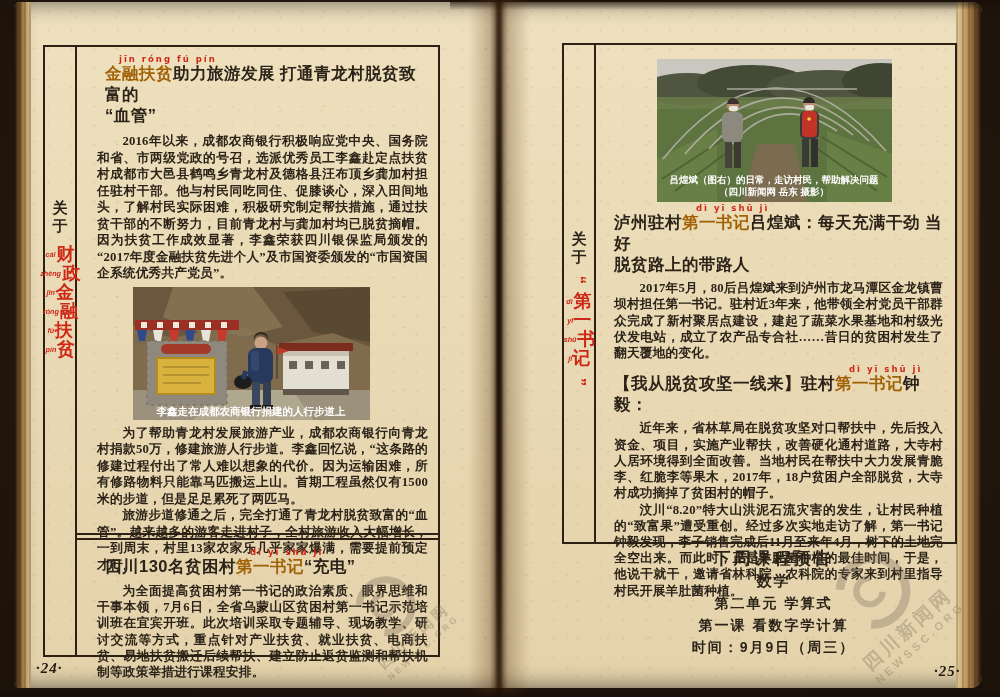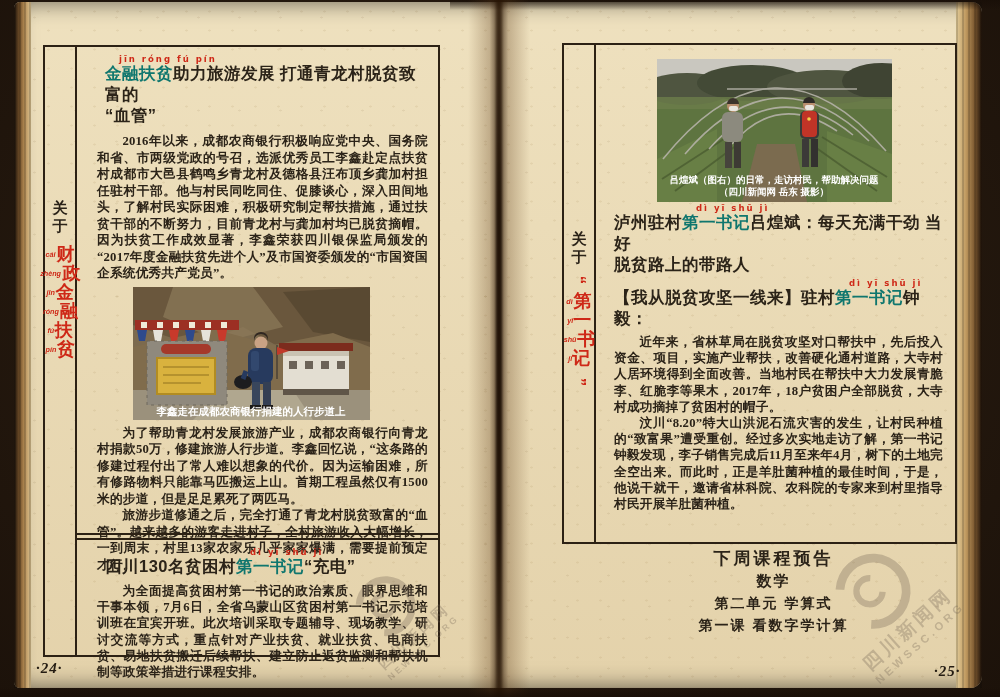--- a/index.html
+++ b/index.html
@@ -47,21 +47,21 @@
   .side-col{position:absolute;left:0;top:0;bottom:0;width:30px;border-right:2px solid #2c2114;
     display:flex;flex-direction:column;align-items:center;}
   .side-col .kw{font-weight:700;font-size:15px;color:#2b2318;line-height:18px;}
   .side-unit{display:flex;flex-direction:row;align-items:center;line-height:1;}
   .side-unit .py{font-size:8px;font-weight:700;color:#ce2817;letter-spacing:0;transform:scale(.9);}
   .side-unit .ch{font-size:18px;font-weight:700;color:#ce2817;line-height:19px;}
   .side-quote{font-size:17px;font-weight:700;color:#ce2817;transform:rotate(90deg);height:12px;line-height:12px;}
   .content{position:absolute;left:32px;top:0;right:0;}
   
   .headline{font:700 16.5px/21px "Liberation Sans", sans-serif;color:#2b2318;letter-spacing:.5px;}
-  .headline .red{color:#0f766e;}
+  .headline .red{color:#a16207;}
   .rb{position:relative;display:inline-block;}
   .rb .py{position:absolute;top:-9px;left:14px;font:700 8.5px "DejaVu Sans", sans-serif;
     color:#ce2817;letter-spacing:2px;white-space:nowrap;}
   p.body{margin:0;text-align:justify;font:700 12.7px/16.5px "Liberation Serif", serif;
     color:#2b2318;text-indent:2em;letter-spacing:.2px;}
   .sep{position:absolute;left:32px;right:0;top:486px;height:3px;
     border-top:2px solid #2c2114;border-bottom:2px solid #2c2114;}
   .pagenum{position:absolute;font:italic 700 15px "Liberation Serif", serif;color:#241c12;letter-spacing:1px;}
   
   .photo{display:block;}
@@ -263,34 +263,36 @@
       <rect x="145" y="80" width="7" height="28" fill="#3c3a38"></rect>
       <rect x="154" y="80" width="7" height="28" fill="#33312f"></rect>
       <text x="117" y="124" text-anchor="middle" font-size="9.5" font-weight="bold" fill="#ffffff">吕煌斌（图右）的日常，走访村民，帮助解决问题</text>
       <text x="117" y="136" text-anchor="middle" font-size="9.5" font-weight="bold" fill="#ffffff">（四川新闻网  岳东  摄影）</text>
     </svg>
 
     <div class="headline" style="margin-top:10px;">
       <span>泸州驻村</span><span class="rb"><i class="py">dì yī shū jì</i><span class="red">第一书记</span></span><span>吕煌斌：每天充满干劲  当好</span>
       <div>脱贫路上的带路人</div>
     </div>
+    <p class="body" style="margin-top:5px;line-height:16.3px;">2017年5月，80后吕煌斌来到泸州市龙马潭区金龙镇曹坝村担任第一书记。驻村近3年来，他带领全村党员干部群众完成了新村聚居点建设，建起了蔬菜水果基地和村级光伏发电站，成立了农产品专合社……昔日的贫困村发生了翻天覆地的变化。</p>
 
     <div class="headline" style="margin-top:12px;">
       <span>【我从脱贫攻坚一线来】驻村</span><span class="rb"><i class="py">dì yī shū jì</i><span class="red">第一书记</span></span><span>钟毅：</span>
     </div>
     <p class="body" style="margin-top:5px;line-height:16.2px;">近年来，省林草局在脱贫攻坚对口帮扶中，先后投入资金、项目，实施产业帮扶，改善硬化通村道路，大寺村人居环境得到全面改善。当地村民在帮扶中大力发展青脆李、红脆李等果木，2017年，18户贫困户全部脱贫，大寺村成功摘掉了贫困村的帽子。</p>
     <p class="body" style="line-height:16.2px;">汶川“8.20”特大山洪泥石流灾害的发生，让村民种植的“致富果”遭受重创。经过多次实地走访了解，第一书记钟毅发现，李子销售完成后11月至来年4月，树下的土地完全空出来。而此时，正是羊肚菌种植的最佳时间，于是，他说干就干，邀请省林科院、农科院的专家来到村里指导村民开展羊肚菌种植。</p>
   </div>
 </div>
 
 <div class="preview">
   <div class="pv-title">下周课程预告</div>
   <div class="pv-line" style="font-size:15px;">数学</div>
   <div class="pv-line">第二单元  学算式</div>
   <div class="pv-line">第一课  看数字学计算</div>
+  <div class="pv-line">时间：9月9日（周三）</div>
 </div>
 
 <div class="pagenum" style="left:934px;top:663px;text-align:center;">·25·</div>
 
 <div class="wm" style="left:350px;top:572px;">
   <div class="swirl"></div>
   <div class="cn">四川新闻网</div>
   <div class="en">NEWSSC.ORG</div>
 </div>
 <div class="wm" style="left:840px;top:560px;transform:rotate(-42deg) scale(1.25);">

